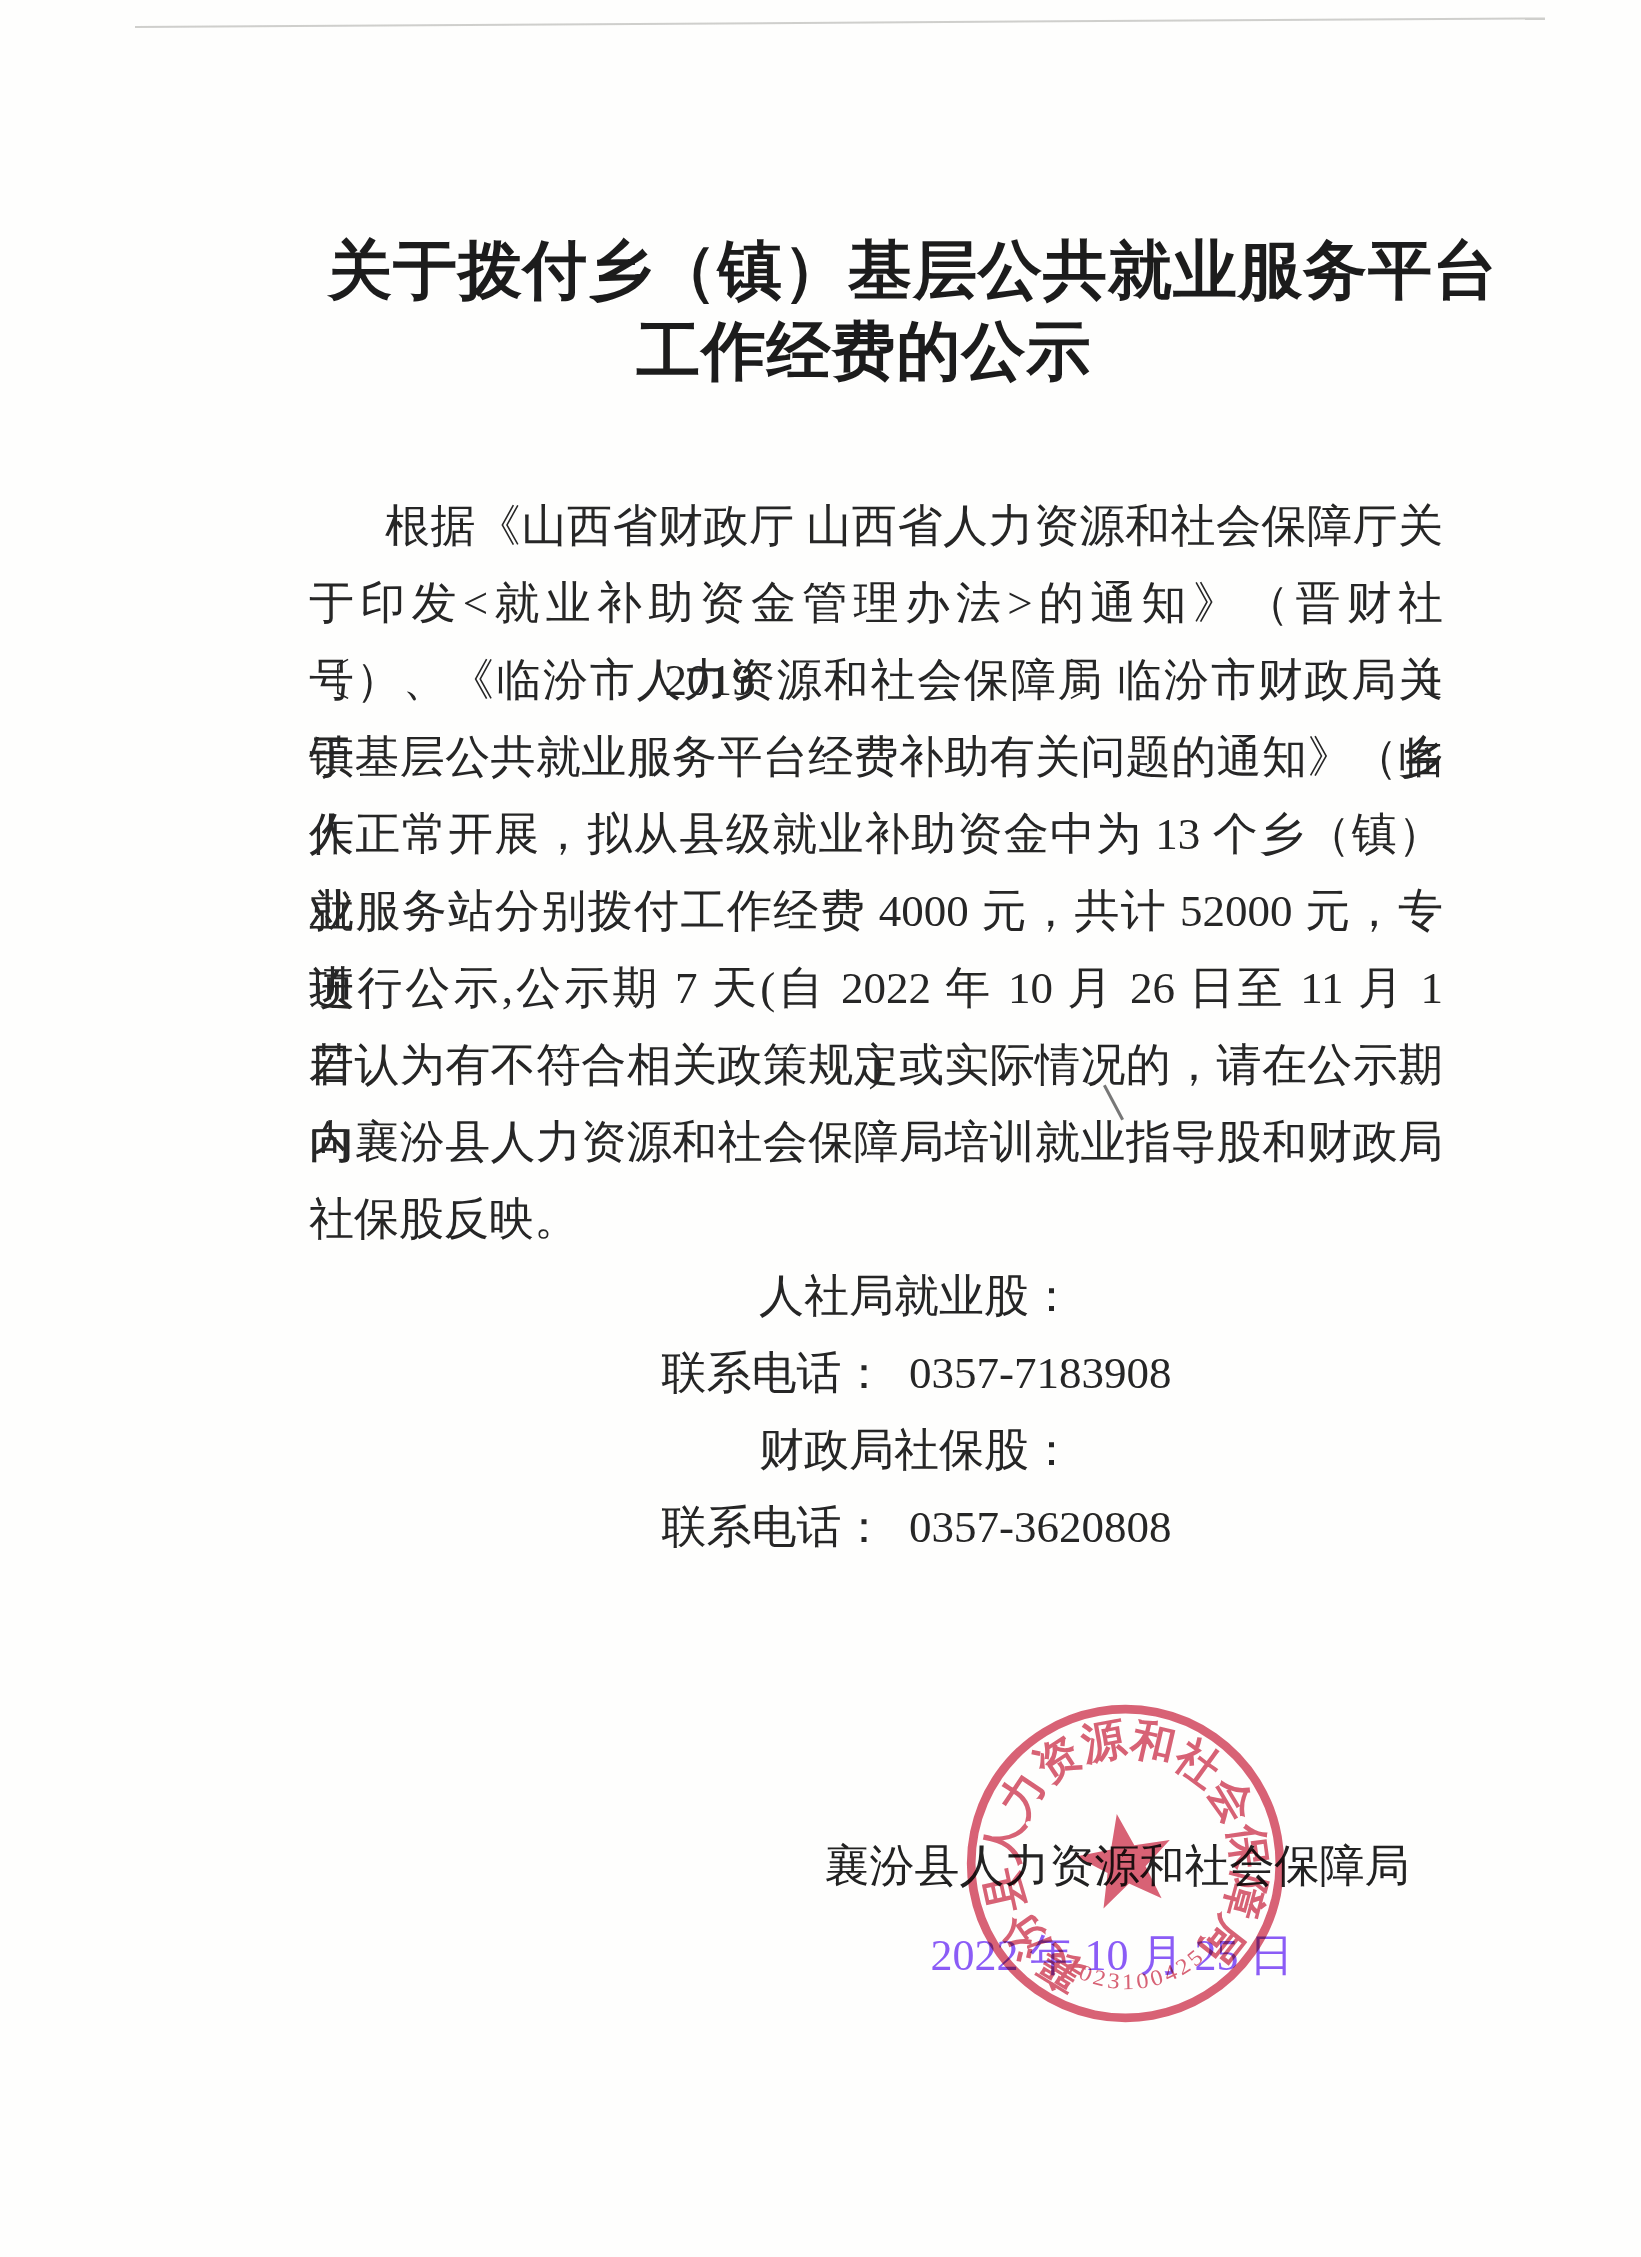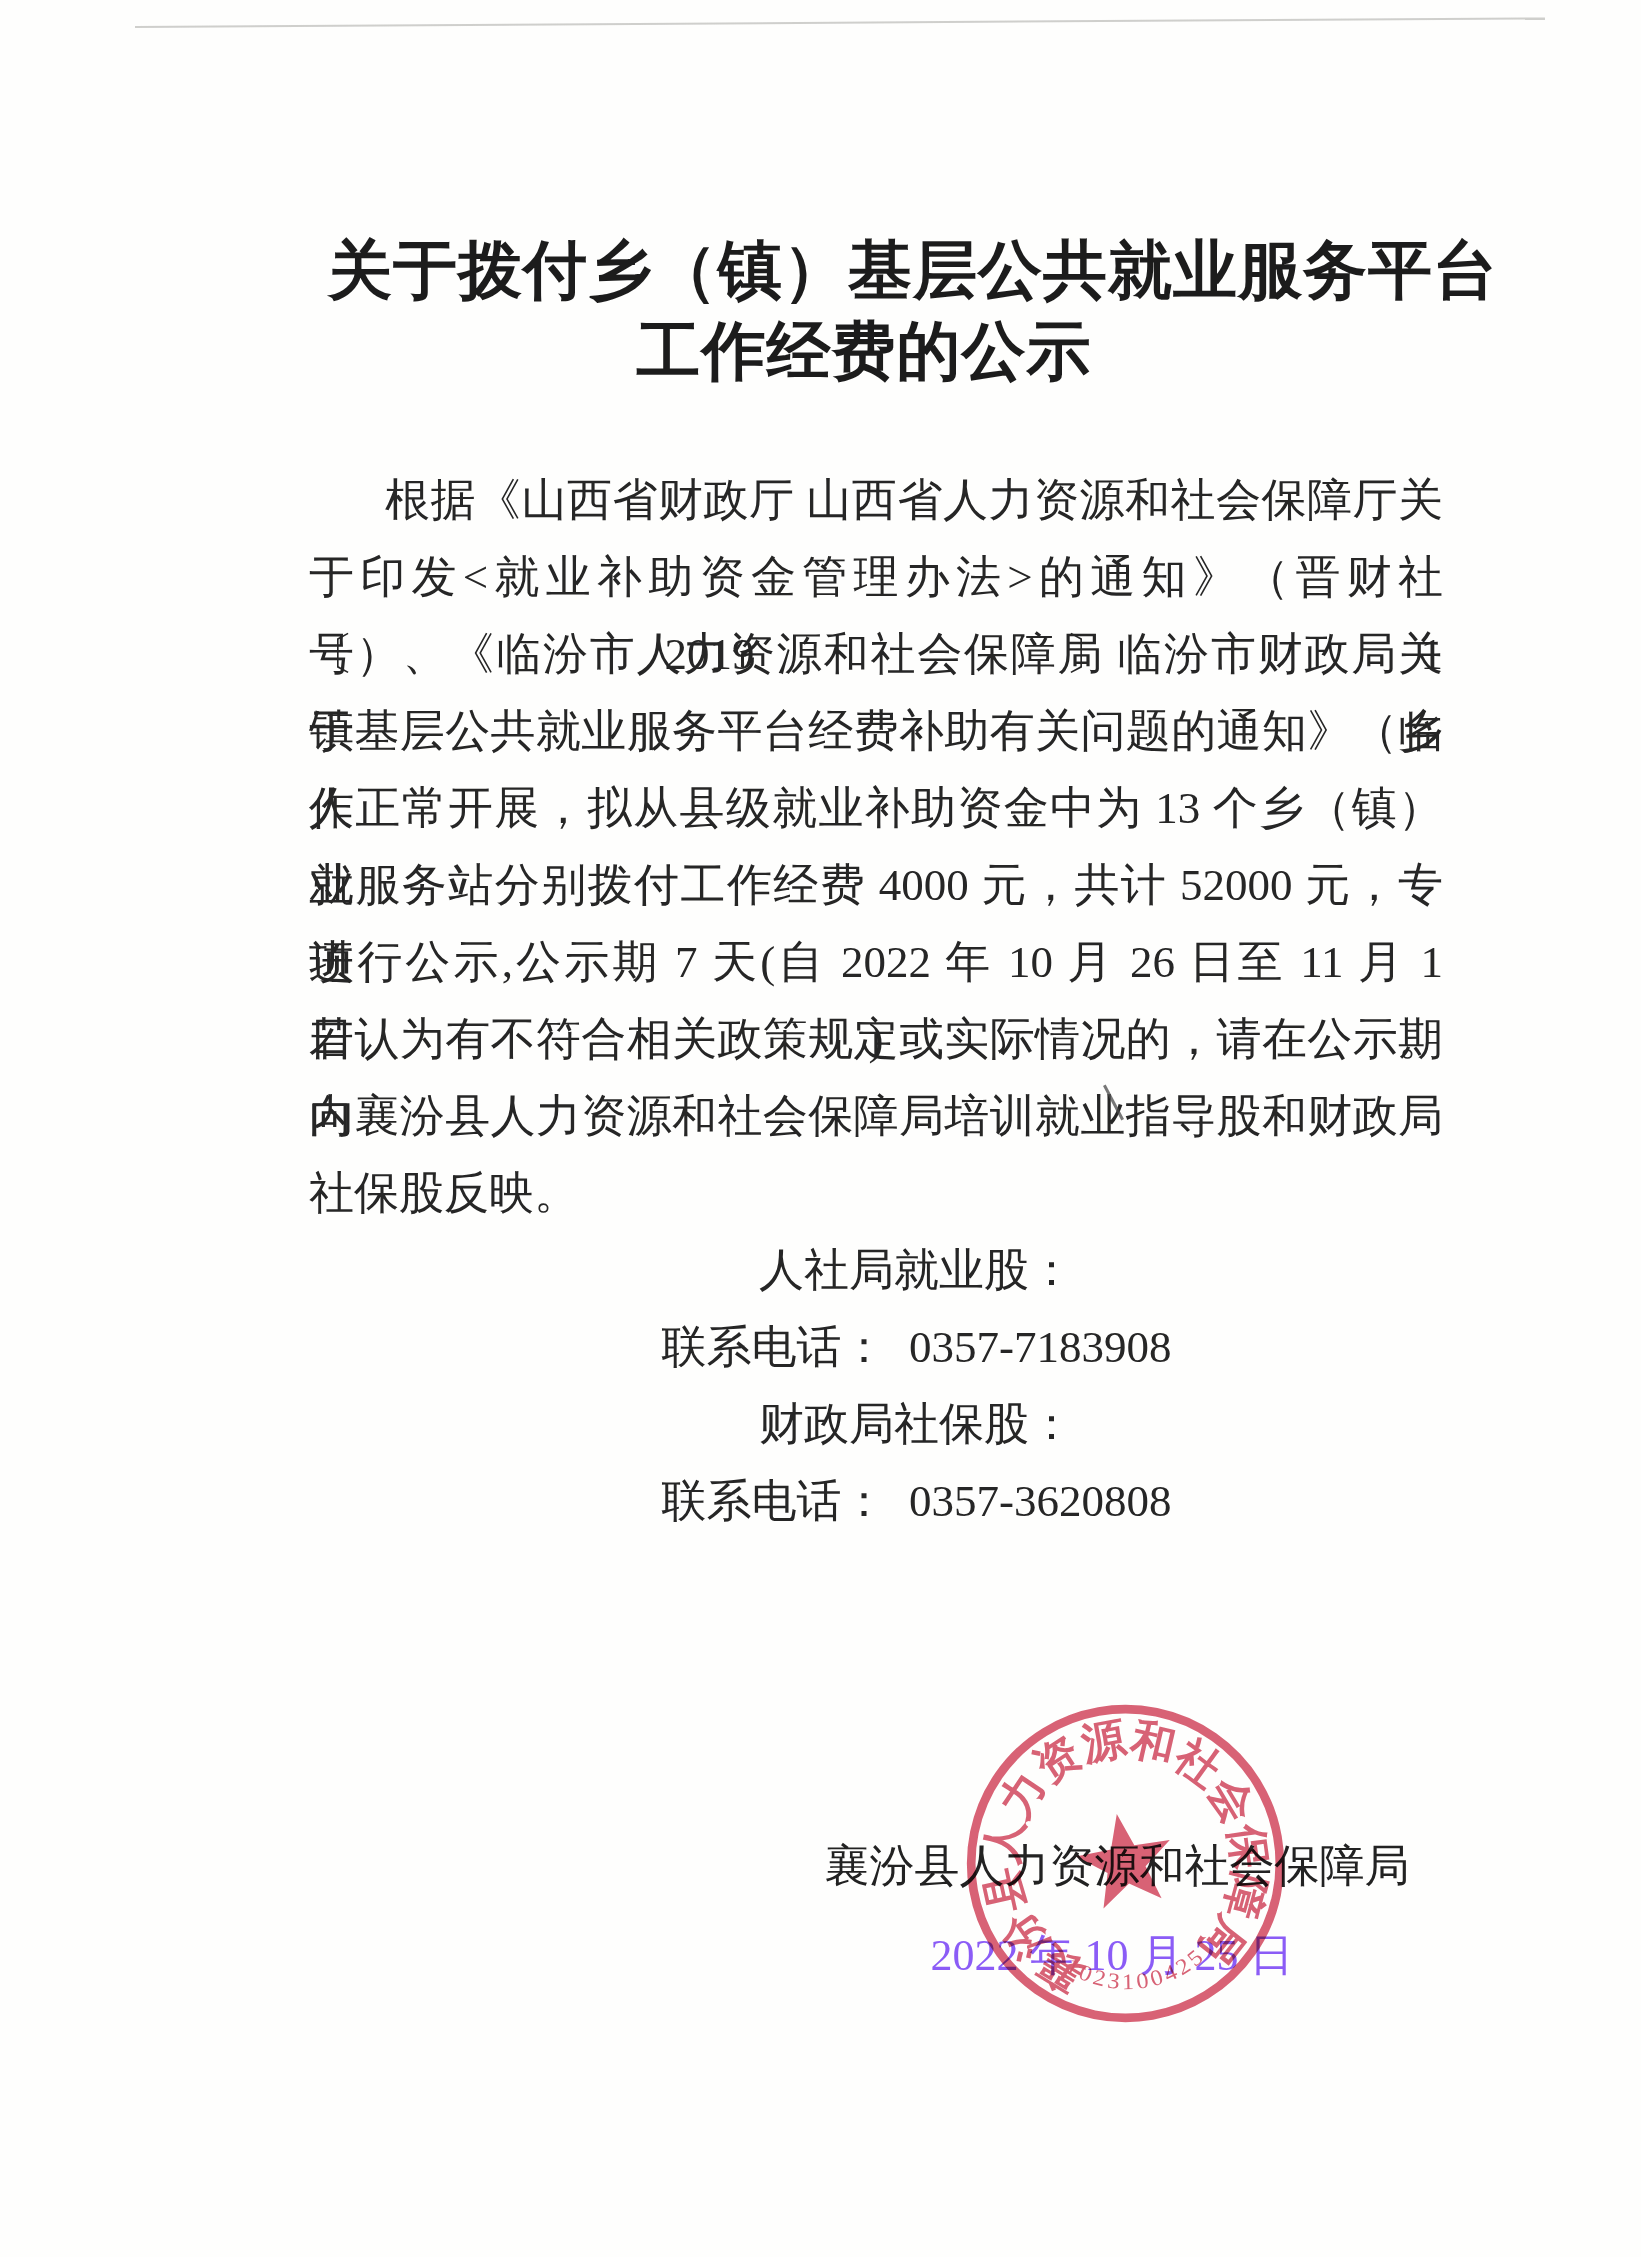--- a/index.html
+++ b/index.html
@@ -44,21 +44,21 @@
     font-weight: 700;
     font-size: 64px;
     line-height: 81px;
     color: #1c1c1c;
     letter-spacing: 1px;
   }
   .doc-title .t-line { white-space: nowrap; }
 
   .doc-body {
     position: absolute;
-    left: 309px; top: 462px;
+    left: 309px; top: 488px;
     width: 1134px;
     font-size: 45px;
     line-height: 77px;
     color: #262626;
   }
 
   .para-line {
     text-align: justify;
     text-align-last: justify;
     text-justify: inter-character;

